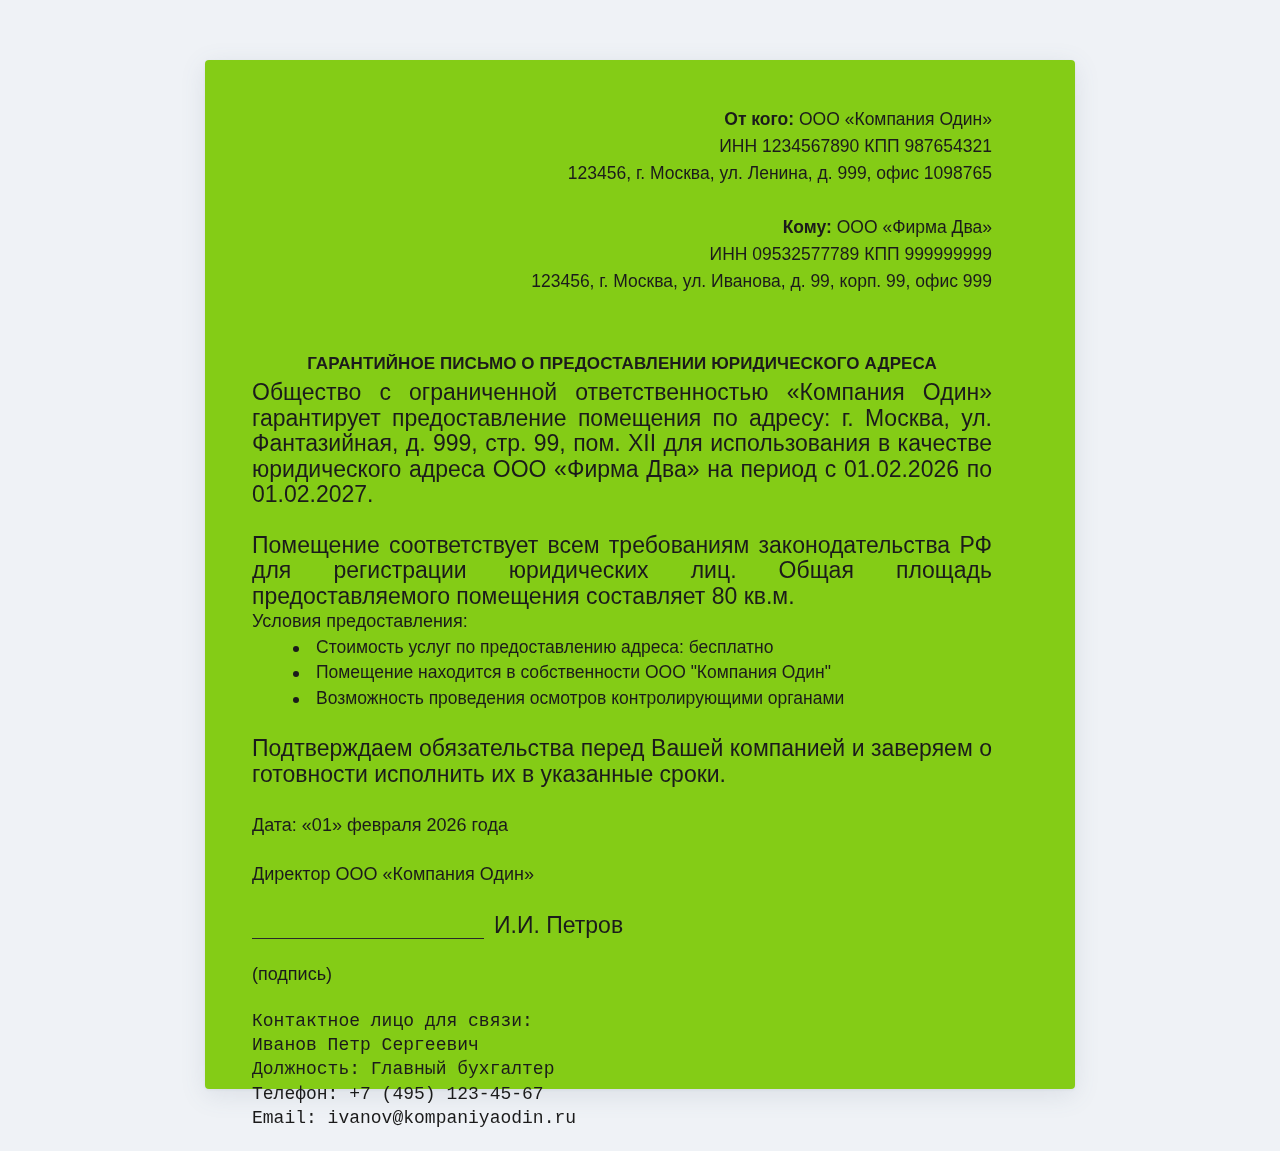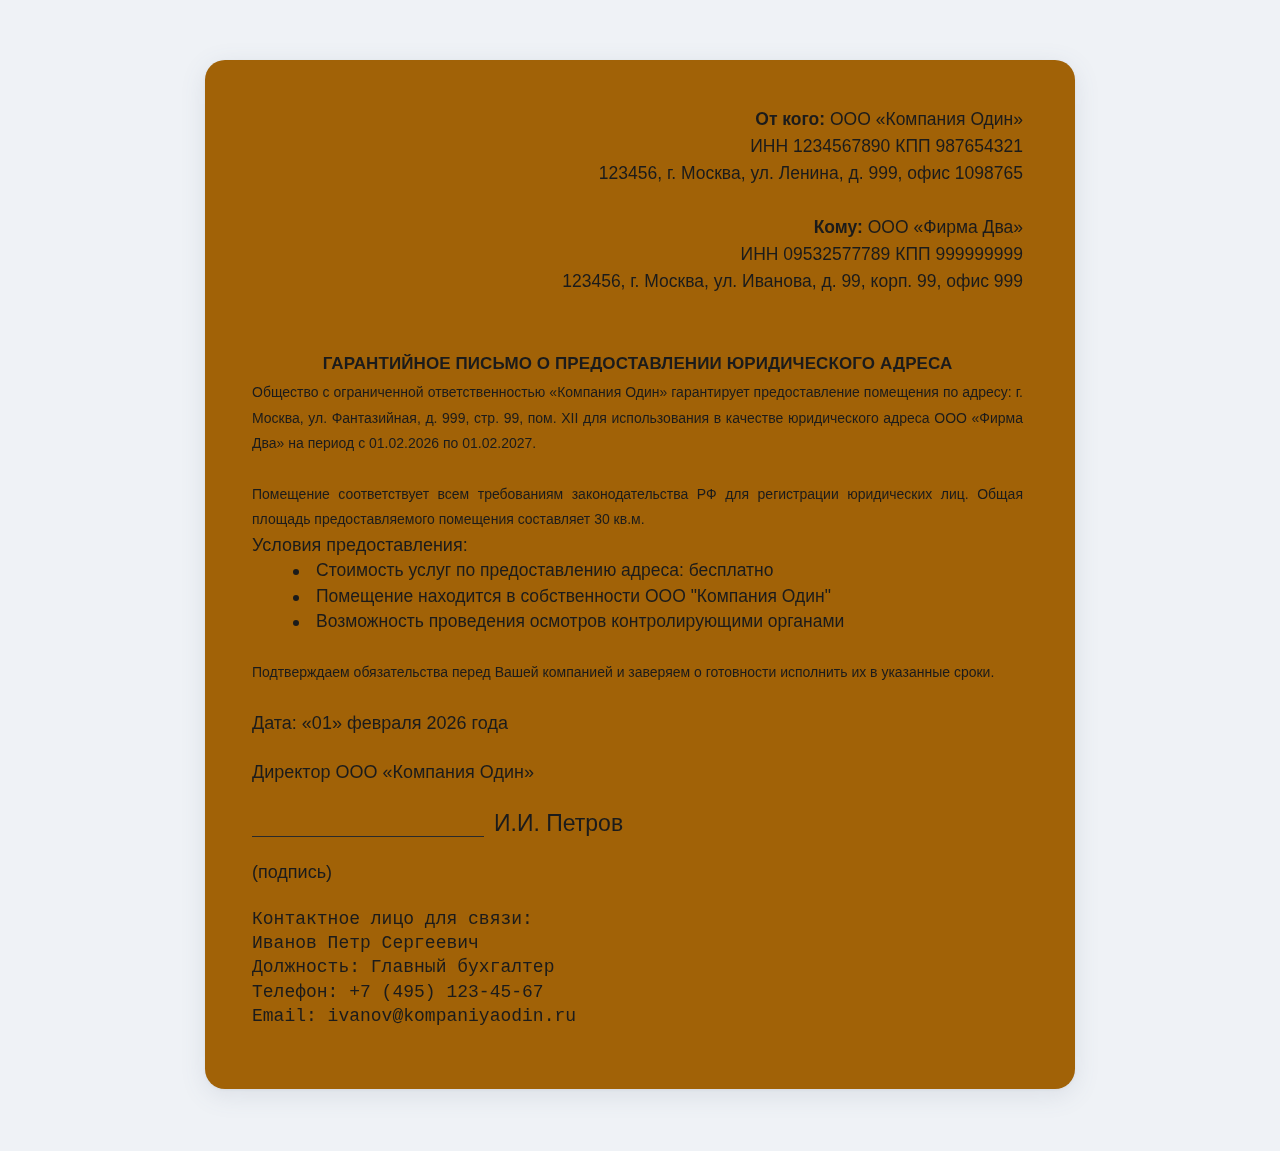--- a/index.html
+++ b/index.html
@@ -22,25 +22,25 @@
     height: 1151px;
     display: flex;
     align-items: flex-start;
     justify-content: center;
     padding-top: 60px;
   }
 
   .document-card {
     width: 870px;
     height: 1029px;
-    background: #a16207;
-    border-radius: 20px;
+    background: #84cc16;
+    border-radius: 4px;
     box-shadow: 0 6px 26px rgba(86, 102, 125, 0.13),
                 0 1px 3px rgba(86, 102, 125, 0.08);
-    padding: 46px 52px 40px 47px;
+    padding: 46px 83px 40px 47px;
     position: relative;
   }
 
   
   .addr-block {
     text-align: right;
     font-size: 17.5px;
     line-height: 27px;
     color: #1b1b1b;
   }
@@ -53,21 +53,21 @@
     font-size: 17px;
     font-weight: bold;
     letter-spacing: 0.1px;
     margin-top: 57px;
     margin-bottom: 4px;
     line-height: 24px;
     text-align: center;
   }
 
   .para {
-    font-size: 14px;
+    font-size: 23px;
     line-height: 25.5px;
     text-align: justify;
     text-justify: inter-word;
     margin: 0;
   }
   .para.gap-top { margin-top: 25px; }
 
   .bullet-list {
     list-style: none;
     margin: 0;
@@ -138,21 +138,21 @@
         <span>ООО «Фирма Два»</span>
       </div>
       <div class="addr-line">ИНН 09532577789 КПП 999999999</div>
       <div class="addr-line">123456, г. Москва, ул. Иванова, д. 99, корп. 99, офис 999</div>
     </div>
 
     <div class="doc-title">ГАРАНТИЙНОЕ ПИСЬМО О ПРЕДОСТАВЛЕНИИ ЮРИДИЧЕСКОГО АДРЕСА</div>
 
     <p class="para">Общество с ограниченной ответственностью «Компания Один» гарантирует предоставление помещения по адресу: г. Москва, ул. Фантазийная, д. 999, стр. 99, пом. XII для использования в качестве юридического адреса ООО «Фирма Два» на период с 01.02.2026 по 01.02.2027.</p>
 
-    <p class="para gap-top">Помещение соответствует всем требованиям законодательства РФ для регистрации юридических лиц. Общая площадь предоставляемого помещения составляет 30 кв.м.</p>
+    <p class="para gap-top">Помещение соответствует всем требованиям законодательства РФ для регистрации юридических лиц. Общая площадь предоставляемого помещения составляет 80 кв.м.</p>
 
     <div class="plain-line">Условия предоставления:</div>
     <ul class="bullet-list">
       <li>Стоимость услуг по предоставлению адреса: бесплатно</li>
       <li>Помещение находится в собственности ООО "Компания Один"</li>
       <li>Возможность проведения осмотров контролирующими органами</li>
     </ul>
 
     <p class="para gap-top">Подтверждаем обязательства перед Вашей компанией и заверяем о готовности исполнить их в указанные сроки.</p>
 

